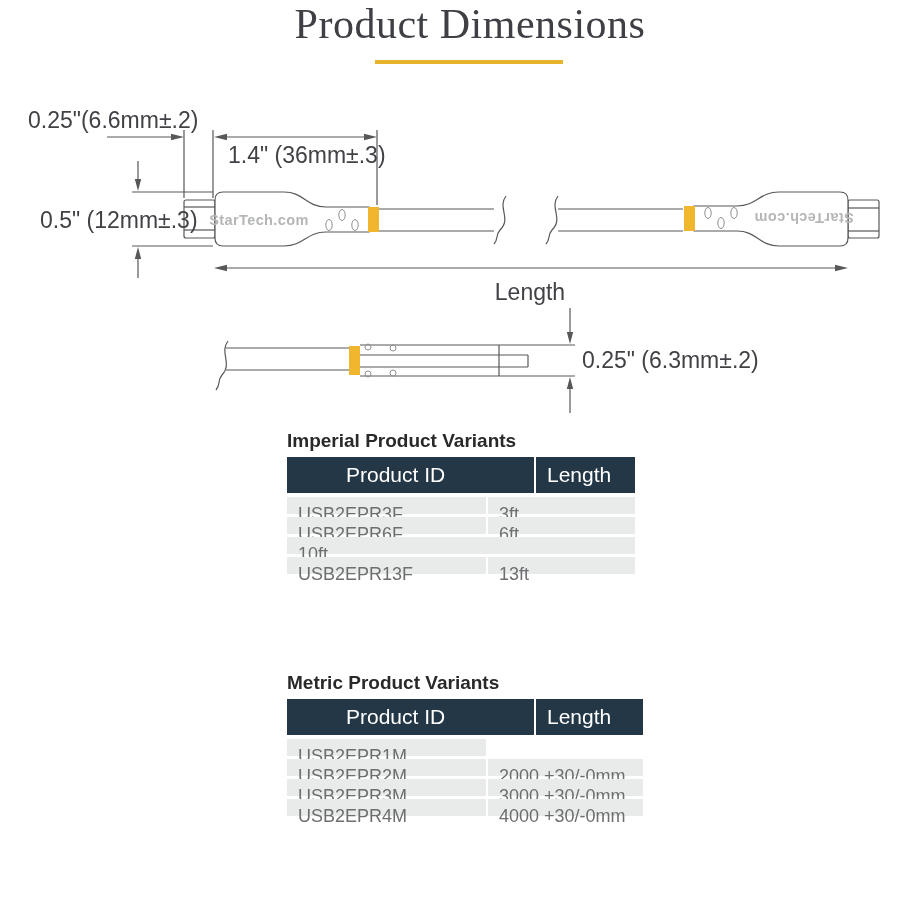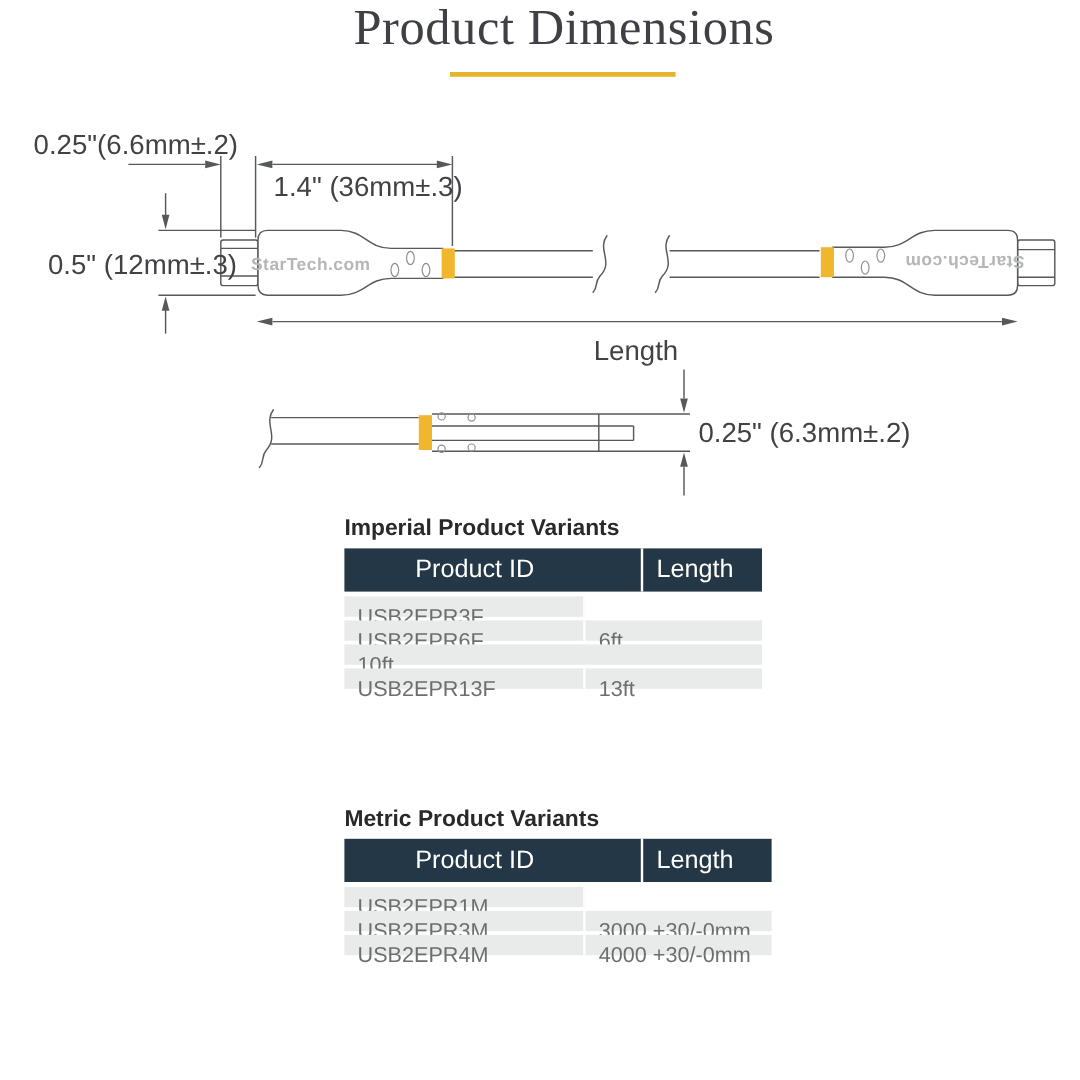--- a/index.html
+++ b/index.html
@@ -137,20 +137,21 @@
 </svg>
 
 <div class="tbl-heading" style="top:430px;">Imperial Product Variants</div>
 <div class="tbl" style="top:457px;width:348px;">
   <div class="thead">
     <div class="th c1">Product ID</div>
     <div class="th c2">Length</div>
   </div>
   <div class="trow">
     <div class="td c1">USB2EPR3F</div>
+    <div class="td c2">3ft</div>
   </div>
   <div class="trow">
     <div class="td c1">USB2EPR6F</div>
     <div class="td c2">6ft</div>
   </div>
   <div class="trow">
     <div class="td c2">10ft</div>
   </div>
   <div class="trow">
     <div class="td c1">USB2EPR13F</div>
@@ -161,20 +162,24 @@
 <div class="tbl-heading" style="top:672px;">Metric Product Variants</div>
 <div class="tbl" style="top:699px;width:356px;">
   <div class="thead">
     <div class="th c1">Product ID</div>
     <div class="th c2">Length</div>
   </div>
   <div class="trow">
     <div class="td c1">USB2EPR1M</div>
   </div>
   <div class="trow">
+    <div class="td c1">USB2EPR2M</div>
+    <div class="td c2">2000 +30/-0mm</div>
+  </div>
+  <div class="trow">
     <div class="td c1">USB2EPR3M</div>
     <div class="td c2">3000 +30/-0mm</div>
   </div>
   <div class="trow">
     <div class="td c1">USB2EPR4M</div>
     <div class="td c2">4000 +30/-0mm</div>
   </div>
 </div>
 
 </body></html>

